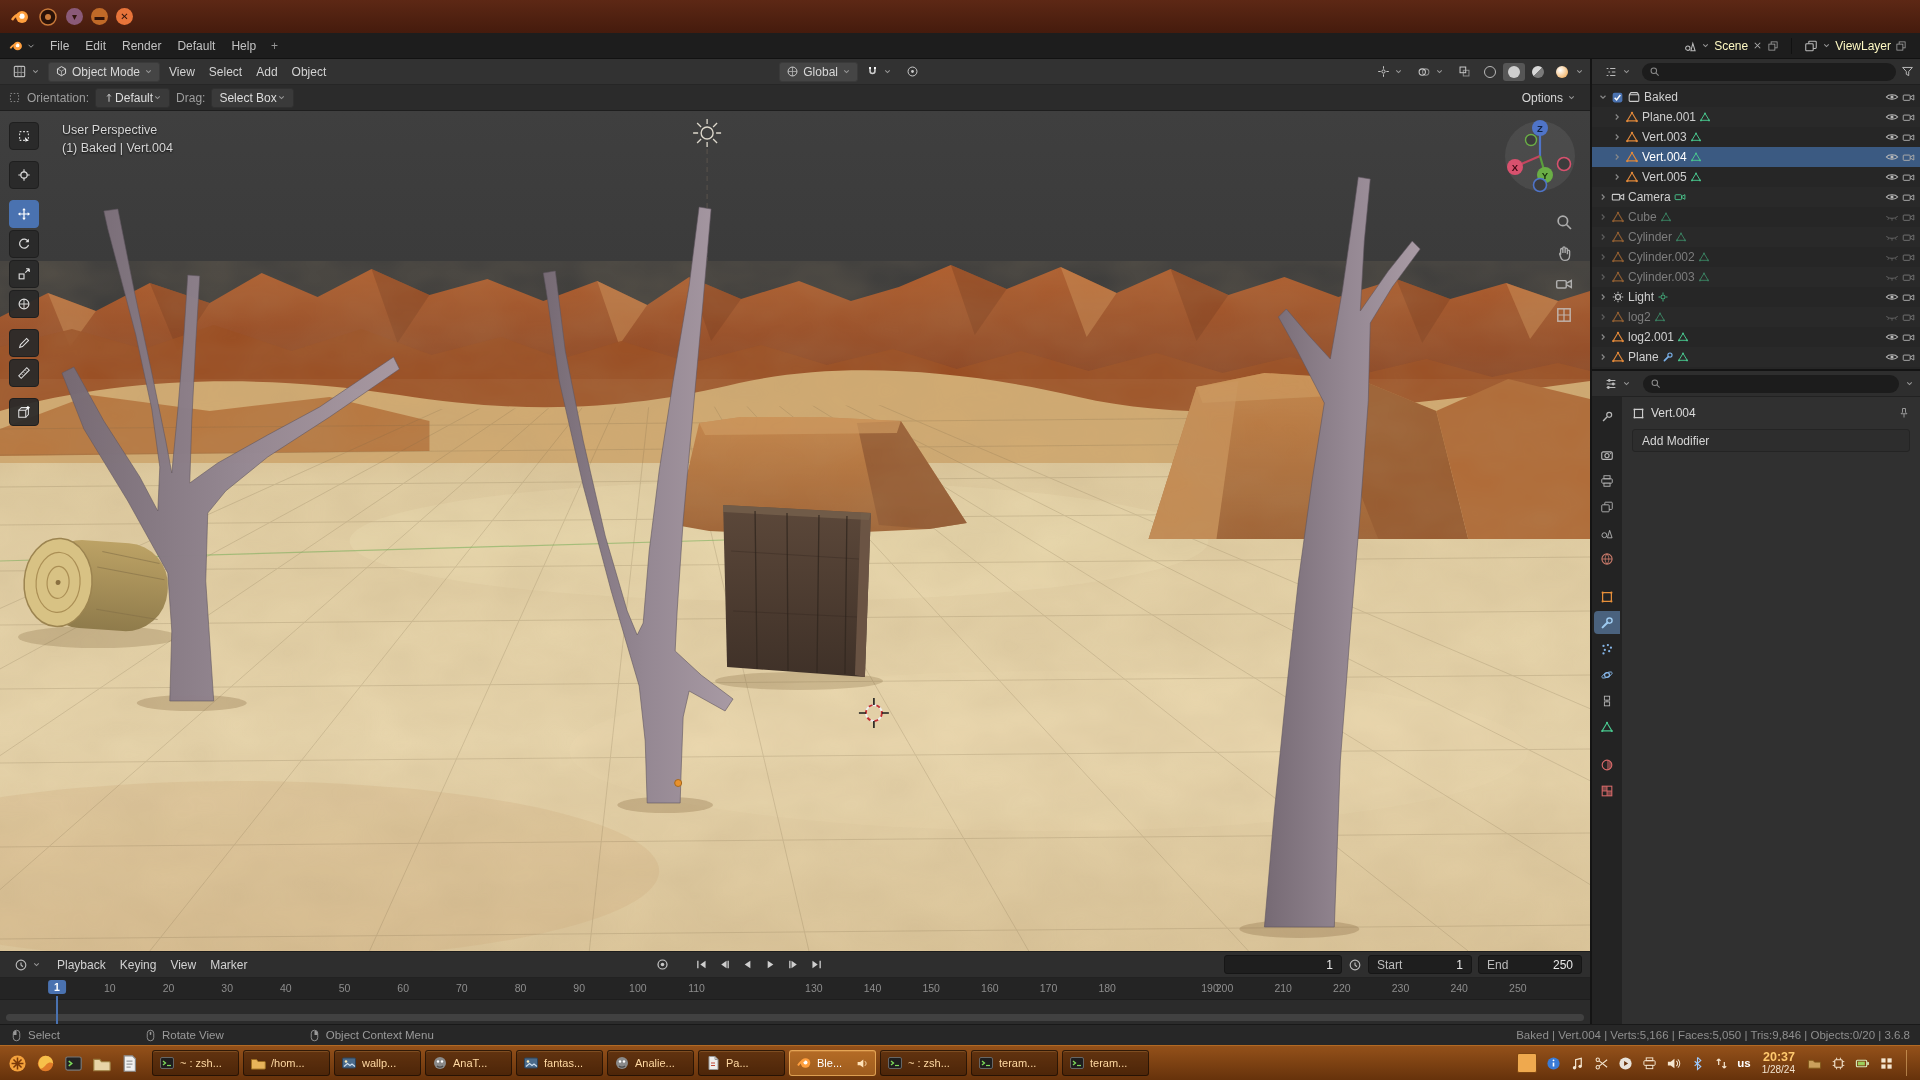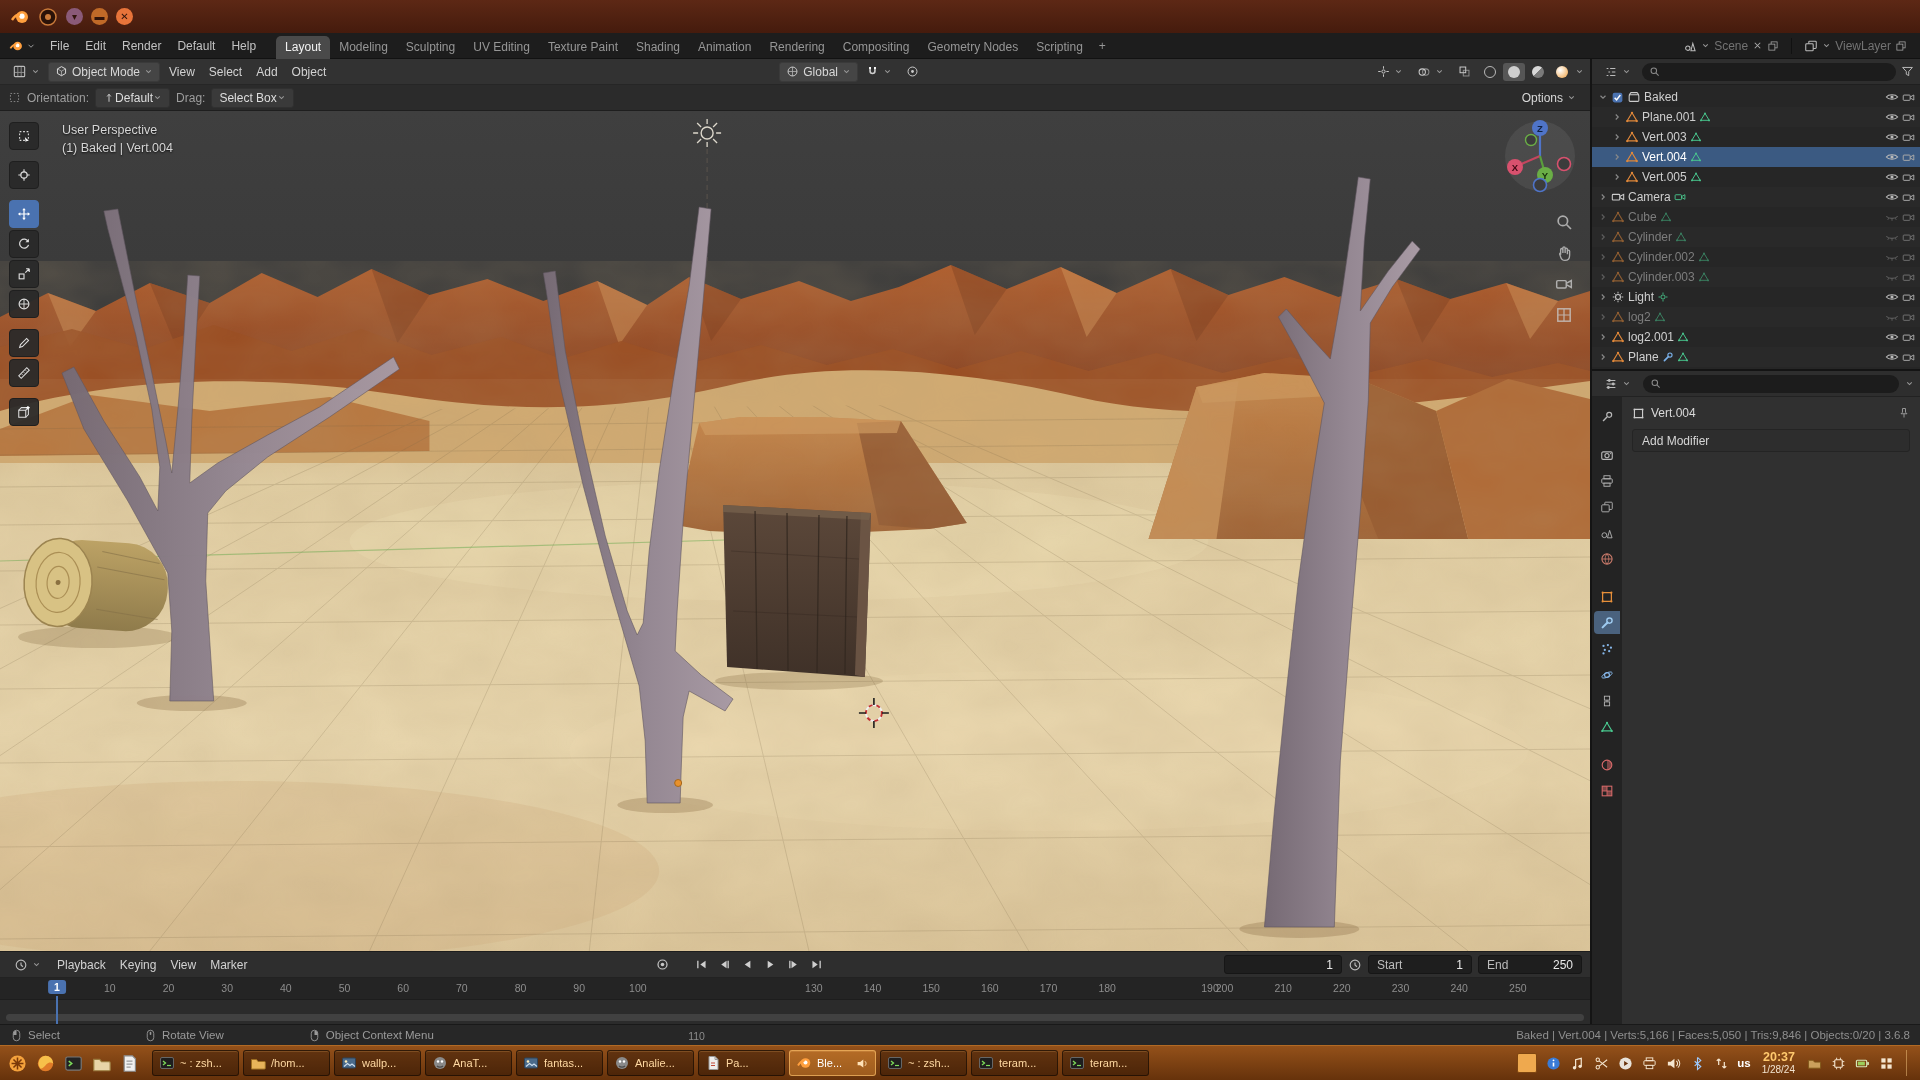--- a/index.html
+++ b/index.html
@@ -15,21 +15,21 @@
 .wc{width:17px;height:17px;border-radius:50%;display:flex;align-items:center;justify-content:center;font-size:10px;font-weight:bold;color:#31140a}
 .wc-shade{background:#8a5a78}.wc-min{background:#c06a28}.wc-close{background:#e8743a}
 
 .menubar{height:26px;flex:none;background:#1d1d1d;display:flex;align-items:center;padding:0 8px;border-bottom:1px solid #121212}
 .mb-logo{display:flex;align-items:center;gap:2px;margin-right:6px}
 .mb-item{padding:3px 8px;border-radius:3px;color:#c2c2c2;white-space:nowrap}
 .ws-tabs{display:flex;align-items:flex-end;height:26px;margin-left:12px}
 .ws-tab{padding:4px 9px 5px;font-size:12px;color:#969696;border-radius:5px 5px 0 0;white-space:nowrap}
 .ws-tab.active{background:#4a4a4a;color:#f2f2f2}
 .ws-add{padding:2px 7px;color:#969696}
-.mb-right{margin-left:auto;display:flex;align-items:center;gap:3px;color:#737373}
+.mb-right{margin-left:auto;display:flex;align-items:center;gap:3px;color:#fef9c3}
 .mb-chip{display:flex;align-items:center;gap:4px;padding:2px 5px;border-radius:3px}
 .mb-sep{width:1px;height:16px;background:#111;margin:0 4px}
 
 .main{flex:1;display:flex;min-height:0}
 .left-col{flex:1;display:flex;flex-direction:column;min-width:0;border-right:2px solid #141414}
 
 .vp-header{height:26px;flex:none;background:#323232;display:flex;align-items:center;padding:0 6px;gap:2px;border-bottom:1px solid #262626}
 .hdr-btn{display:flex;align-items:center;gap:4px;padding:2px 6px;border-radius:3px;color:#d8d8d8;white-space:nowrap}
 .hdr-pill{background:#454545;border:1px solid #3a3a3a}
 .hdr-menu{padding:3px 7px;color:#d2d2d2}
@@ -154,33 +154,20 @@
           </svg>
         </span>
     </span>
     <nav id="app-menus" style="display:flex">
         <div class="mb-item">File</div>
         <div class="mb-item">Edit</div>
         <div class="mb-item">Render</div>
         <div class="mb-item">Default</div>
         <div class="mb-item">Help</div>
       </nav>
-    <div class="ws-tabs" id="ws-tabs">
-        <div class="ws-tab active">Layout</div>
-        <div class="ws-tab">Modeling</div>
-        <div class="ws-tab">Sculpting</div>
-        <div class="ws-tab">UV Editing</div>
-        <div class="ws-tab">Texture Paint</div>
-        <div class="ws-tab">Shading</div>
-        <div class="ws-tab">Animation</div>
-        <div class="ws-tab">Rendering</div>
-        <div class="ws-tab">Compositing</div>
-        <div class="ws-tab">Geometry Nodes</div>
-        <div class="ws-tab">Scripting</div>
-      </div>
     <span class="ws-add">+</span>
     <div class="mb-right">
       <span class="mb-chip">
         <span>
             <svg width="14" height="14" viewBox="0 0 16 16">
               <circle cx="5.5" cy="10.5" r="2.5" fill="none" stroke="#bbb" stroke-width="1.2"></circle>
               <path d="M9 13.5L11.2 5l2.6 8.5z" fill="none" stroke="#bbb" stroke-width="1.2"></path>
             </svg>
           </span>
         <span>
@@ -696,21 +683,21 @@
         <div class="tick" style="left: 109.803px;">10</div>
             <div class="tick" style="left: 168.473px;">20</div>
             <div class="tick" style="left: 227.143px;">30</div>
             <div class="tick" style="left: 285.813px;">40</div>
             <div class="tick" style="left: 344.483px;">50</div>
             <div class="tick" style="left: 403.153px;">60</div>
             <div class="tick" style="left: 461.823px;">70</div>
             <div class="tick" style="left: 520.493px;">80</div>
             <div class="tick" style="left: 579.163px;">90</div>
             <div class="tick" style="left: 637.833px;">100</div>
-            <div class="tick" style="left: 696.503px; margin-top: 48px;">110</div>
+            <div class="tick" style="left: 696.503px;">110</div>
             <div class="tick" style="left: 755.173px; margin-top: 16px;">120</div>
             <div class="tick" style="left: 813.843px;">130</div>
             <div class="tick" style="left: 872.513px;">140</div>
             <div class="tick" style="left: 931.183px;">150</div>
             <div class="tick" style="left: 989.853px;">160</div>
             <div class="tick" style="left: 1048.52px;">170</div>
             <div class="tick" style="left: 1107.19px;">180</div>
             <div class="tick" style="left: 1210px;">190</div>
             <div class="tick" style="left: 1224.53px;">200</div>
             <div class="tick" style="left: 1283.2px;">210</div>

